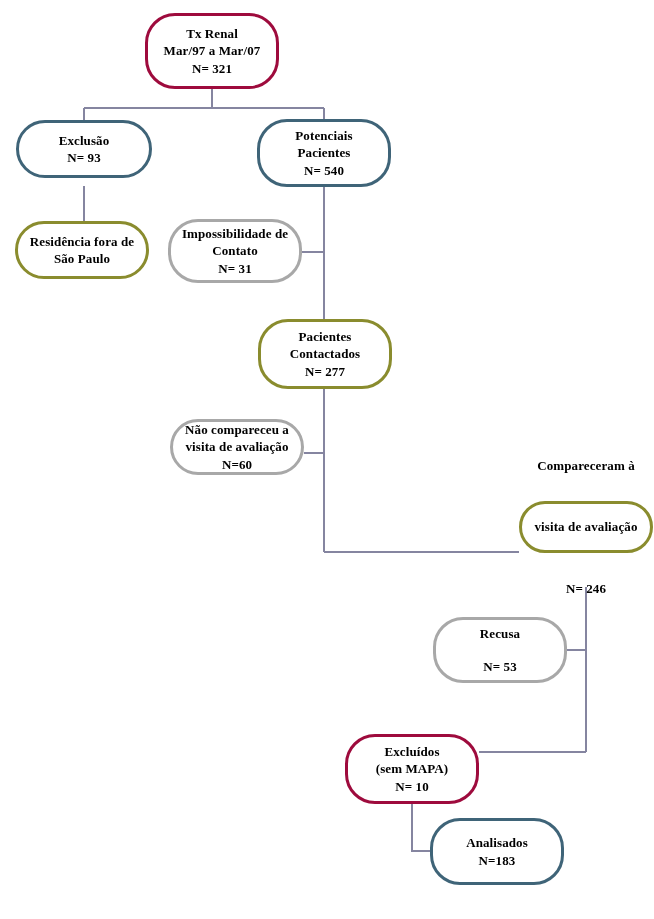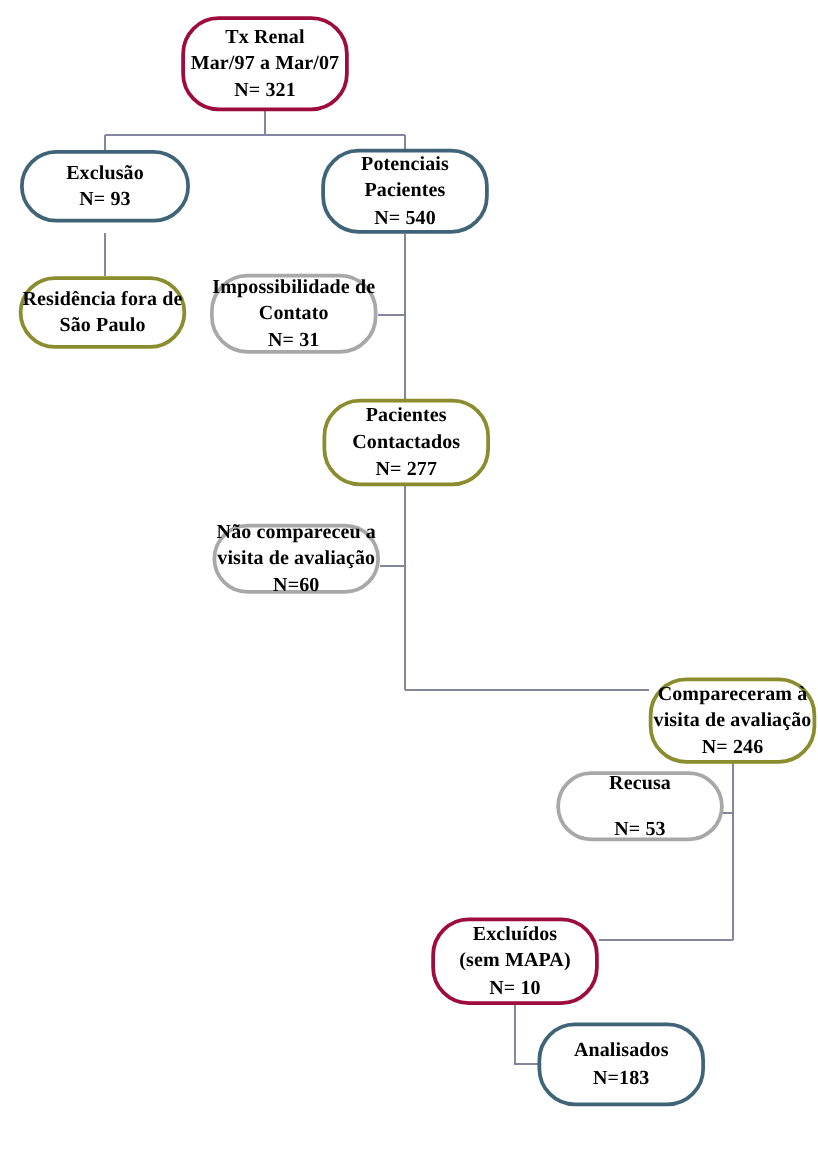--- a/index.html
+++ b/index.html
@@ -34,21 +34,21 @@
     border-style: solid;
     border-width: 3px;
     border-radius: 30px;
     display: flex;
     flex-direction: column;
     align-items: center;
     justify-content: center;
     text-align: left;
     color: #000000;
     font-weight: bold;
-    font-size: 16px;
+    font-size: 13px;
     line-height: 1.32;
     letter-spacing: 0.1px;
     z-index: 3;
   }
   .node .ln {
     display: block;
     white-space: nowrap;
   }
 </style>
 </head>
@@ -114,26 +114,26 @@
       <div class="node" style="left: 258px; top: 319px; width: 134px; height: 70px; border-color: rgb(138, 140, 46);">
         <span class="ln">Pacientes</span>
         <span class="ln">Contactados</span>
         <span class="ln">N= 277</span>
       </div>
       <div class="node" style="left: 170px; top: 419px; width: 134px; height: 56px; border-color: rgb(168, 168, 168);">
         <span class="ln">Não compareceu a</span>
         <span class="ln">visita de avaliação</span>
         <span class="ln">N=60</span>
       </div>
-      <div class="node" style="left: 519px; top: 542px; width: 134px; height: 69px; border-color: rgb(138, 140, 46);">
+      <div class="node" style="left: 519px; top: 501px; width: 134px; height: 52px; border-color: rgb(138, 140, 46); gap: 44px;">
         <span class="ln">Compareceram à</span>
         <span class="ln">visita de avaliação</span>
         <span class="ln">N= 246</span>
       </div>
-      <div class="node" style="left: 445px; top: 617px; width: 134px; height: 56px; border-color: rgb(168, 168, 168); gap: 16px;">
+      <div class="node" style="left: 433px; top: 617px; width: 134px; height: 66px; border-color: rgb(168, 168, 168); gap: 16px;">
         <span class="ln">Recusa</span>
         <span class="ln">N= 53</span>
       </div>
       <div class="node" style="left: 345px; top: 734px; width: 134px; height: 70px; border-color: rgb(158, 11, 61);">
         <span class="ln">Excluídos</span>
         <span class="ln">(sem MAPA)</span>
         <span class="ln">N= 10</span>
       </div>
       <div class="node" style="left: 430px; top: 818px; width: 134px; height: 67px; border-color: rgb(63, 100, 120);">
         <span class="ln">Analisados</span>

